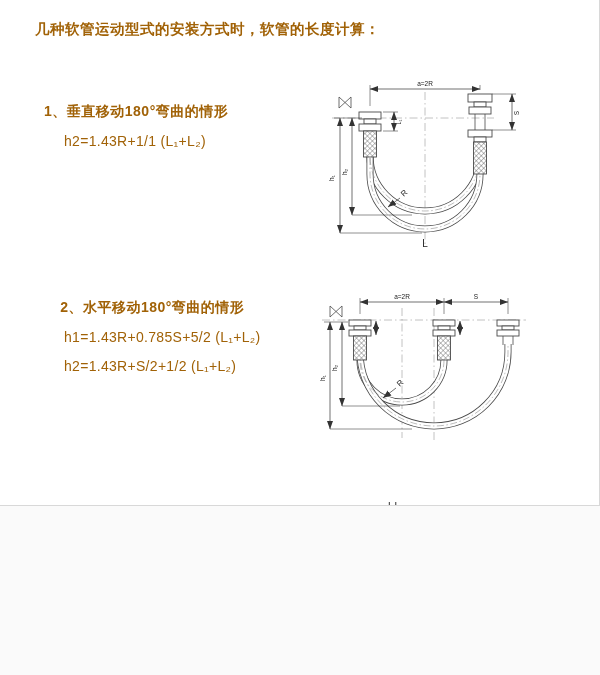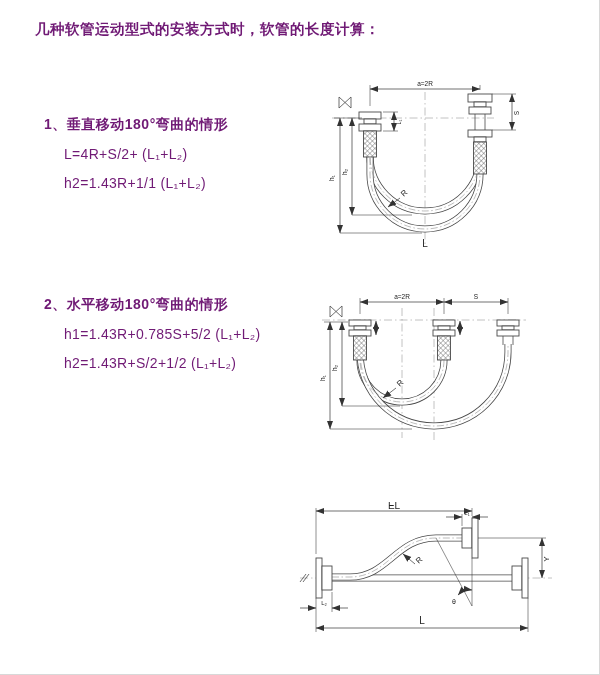--- a/index.html
+++ b/index.html
@@ -1,24 +1,24 @@
 <!DOCTYPE html>
 <html><head>
 <meta charset="utf-8">
 <style>
   html,body{margin:0;padding:0;background:#fafafa;}
   .page{
-    position:relative;width:600px;height:675px;background:#ffffff;
-    font-family:"Liberation Sans","DejaVu Sans",sans-serif;color:#701a75;
+    position:relative;width:600px;height:506px;background:#ffffff;
+    font-family:"Liberation Sans","DejaVu Sans",sans-serif;color:#a16207;
     overflow:hidden;border-right:1px solid #d8d8d8;border-bottom:1px solid #d8d8d8;
     box-sizing:border-box;
   }
   .title{position:absolute;left:35px;top:20px;font-size:14.5px;font-weight:bold;letter-spacing:0.5px;}
   .section{position:absolute;left:44px;}
-  .sec-heading{font-size:14px;font-weight:bold;letter-spacing:0.5px;margin:13px 0 5px 0;}
+  .sec-heading{font-size:14px;font-weight:bold;letter-spacing:0.5px;margin:0 0 5px 0;}
   .formulas{padding-left:20px;}
   .formula{font-size:14px;height:29px;display:flex;align-items:center;letter-spacing:0.3px;white-space:pre;}
   .diagram{position:absolute;}
   
   svg text{font-family:"Liberation Sans","DejaVu Sans",sans-serif;fill:#222;}
   .tube-out{fill:none;stroke:#4a4a4a;stroke-width:7;}
   .tube-in{fill:none;stroke:#ffffff;stroke-width:5.4;}
   .tube-cl{fill:none;stroke:#8f8f8f;stroke-width:0.6;stroke-dasharray:7 2.5 1.5 2.5;}
   .fit{fill:#ffffff;stroke:#4a4a4a;stroke-width:0.9;}
   .hose{fill:url(#xh);stroke:#4a4a4a;stroke-width:0.9;}
@@ -43,21 +43,20 @@
   </defs>
 </svg>
 
 <div class="page">
 
   <div class="title">几种软管运动型式的安装方式时，软管的长度计算：</div>
 
   <div class="section" style="top:103px;">
     <div class="sec-heading">1、垂直移动180°弯曲的情形</div>
     <div class="formulas">
-      <div class="formula">L=4R+S/2+ (L₁+L₂)</div>
       <div class="formula">h2=1.43R+1/1 (L₁+L₂)</div>
     </div>
   </div>
 
   <svg class="diagram" style="left:308px;top:76px;" width="258" height="174" viewBox="0 0 258 174">
     <line class="cl" x1="117" y1="16" x2="117" y2="168"></line>
     <line class="cl" x1="24" y1="42" x2="186" y2="42"></line>
 
     <line class="ext" x1="62" y1="30" x2="62" y2="9"></line>
     <line class="ext" x1="172" y1="14" x2="172" y2="9"></line>
@@ -112,21 +111,21 @@
     <line class="dim" x1="44" y1="42" x2="44" y2="139" marker-start="url(#ar)" marker-end="url(#ar)"></line>
     <line class="ext" x1="44" y1="139" x2="104" y2="139"></line>
     <text x="39" y="96" font-size="6.5" text-anchor="middle" transform="rotate(-90 39 96)">h₂</text>
 
     <line class="dim" x1="92" y1="122" x2="80" y2="131" marker-end="url(#ar)"></line>
     <text x="98" y="119" font-size="8" text-anchor="middle" transform="rotate(-42 98 119)">R</text>
 
     <text x="117" y="171" font-size="10" text-anchor="middle">L</text>
   </svg>
 
-  <div class="section" style="top:283px;">
+  <div class="section" style="top:299px;text-align:center;">
     <div class="sec-heading">2、水平移动180°弯曲的情形</div>
     <div class="formulas">
       <div class="formula">h1=1.43R+0.785S+5/2 (L₁+L₂)</div>
       <div class="formula">h2=1.43R+S/2+1/2 (L₁+L₂)</div>
     </div>
   </div>
 
   <svg class="diagram" style="left:312px;top:288px;" width="250" height="158" viewBox="0 0 250 158">
     <line class="cl" x1="90" y1="20" x2="90" y2="150"></line>
     <line class="cl" x1="122" y1="20" x2="122" y2="154"></line>

